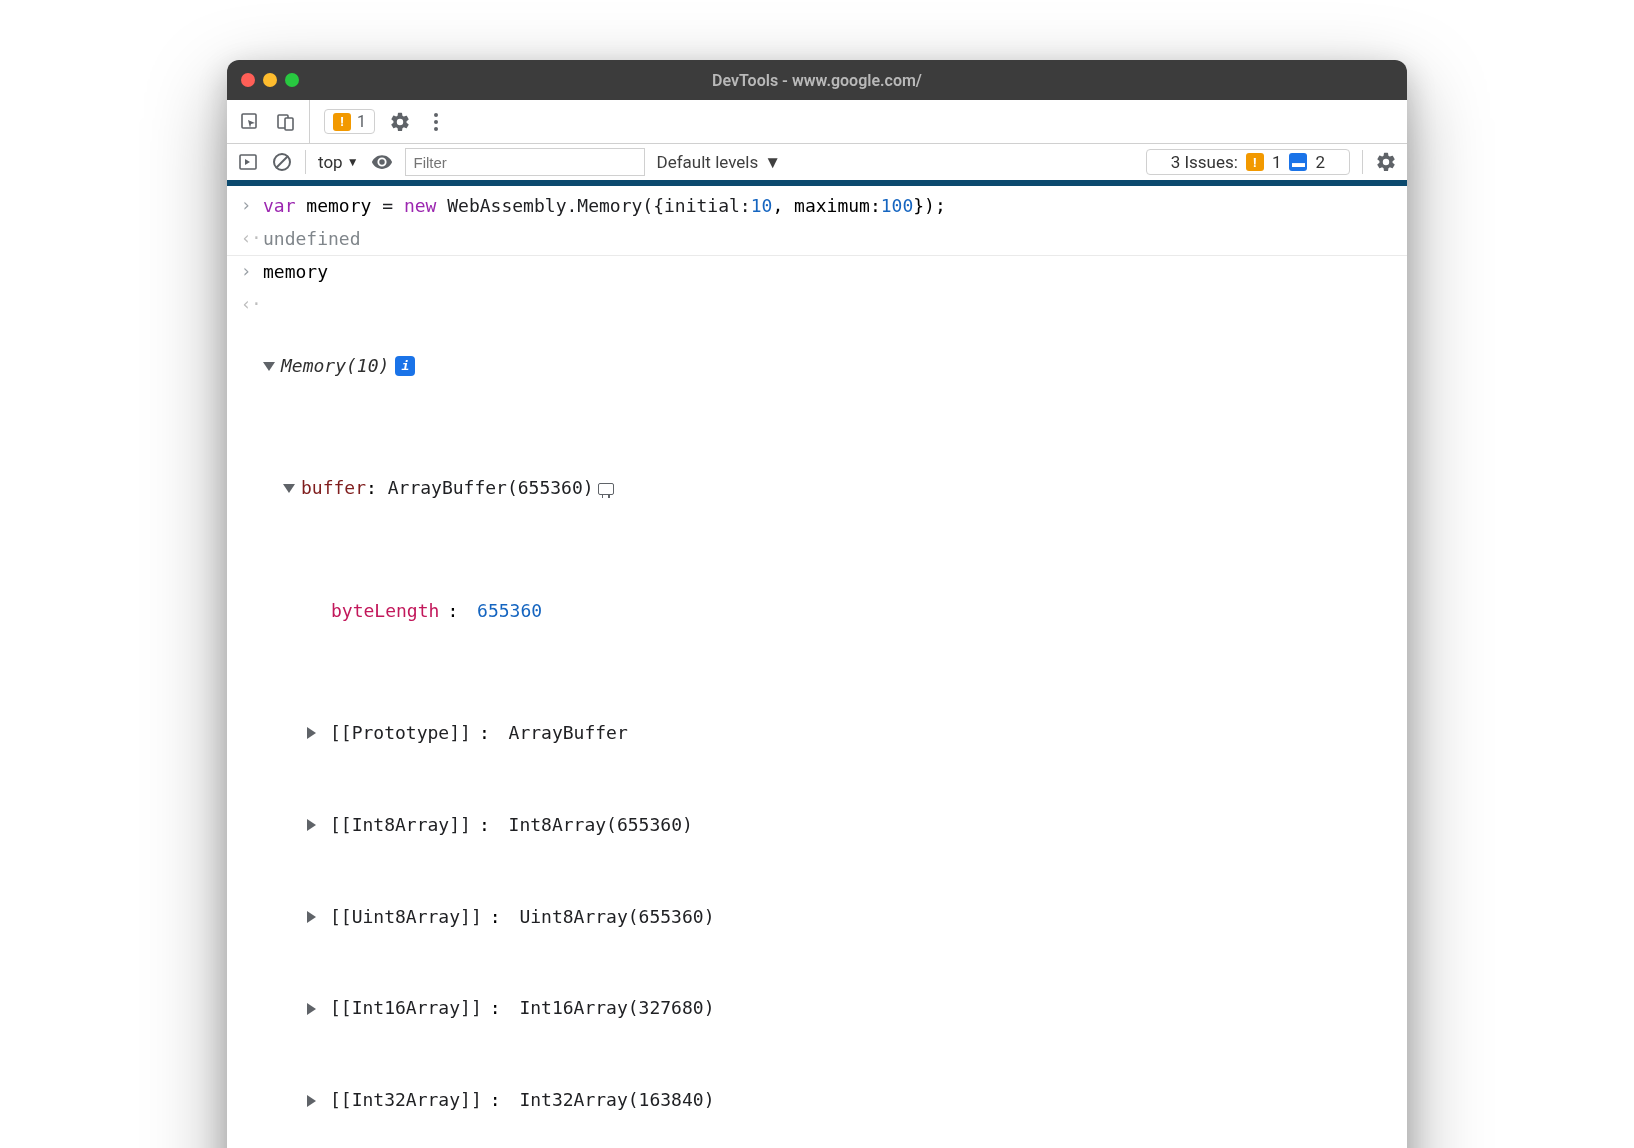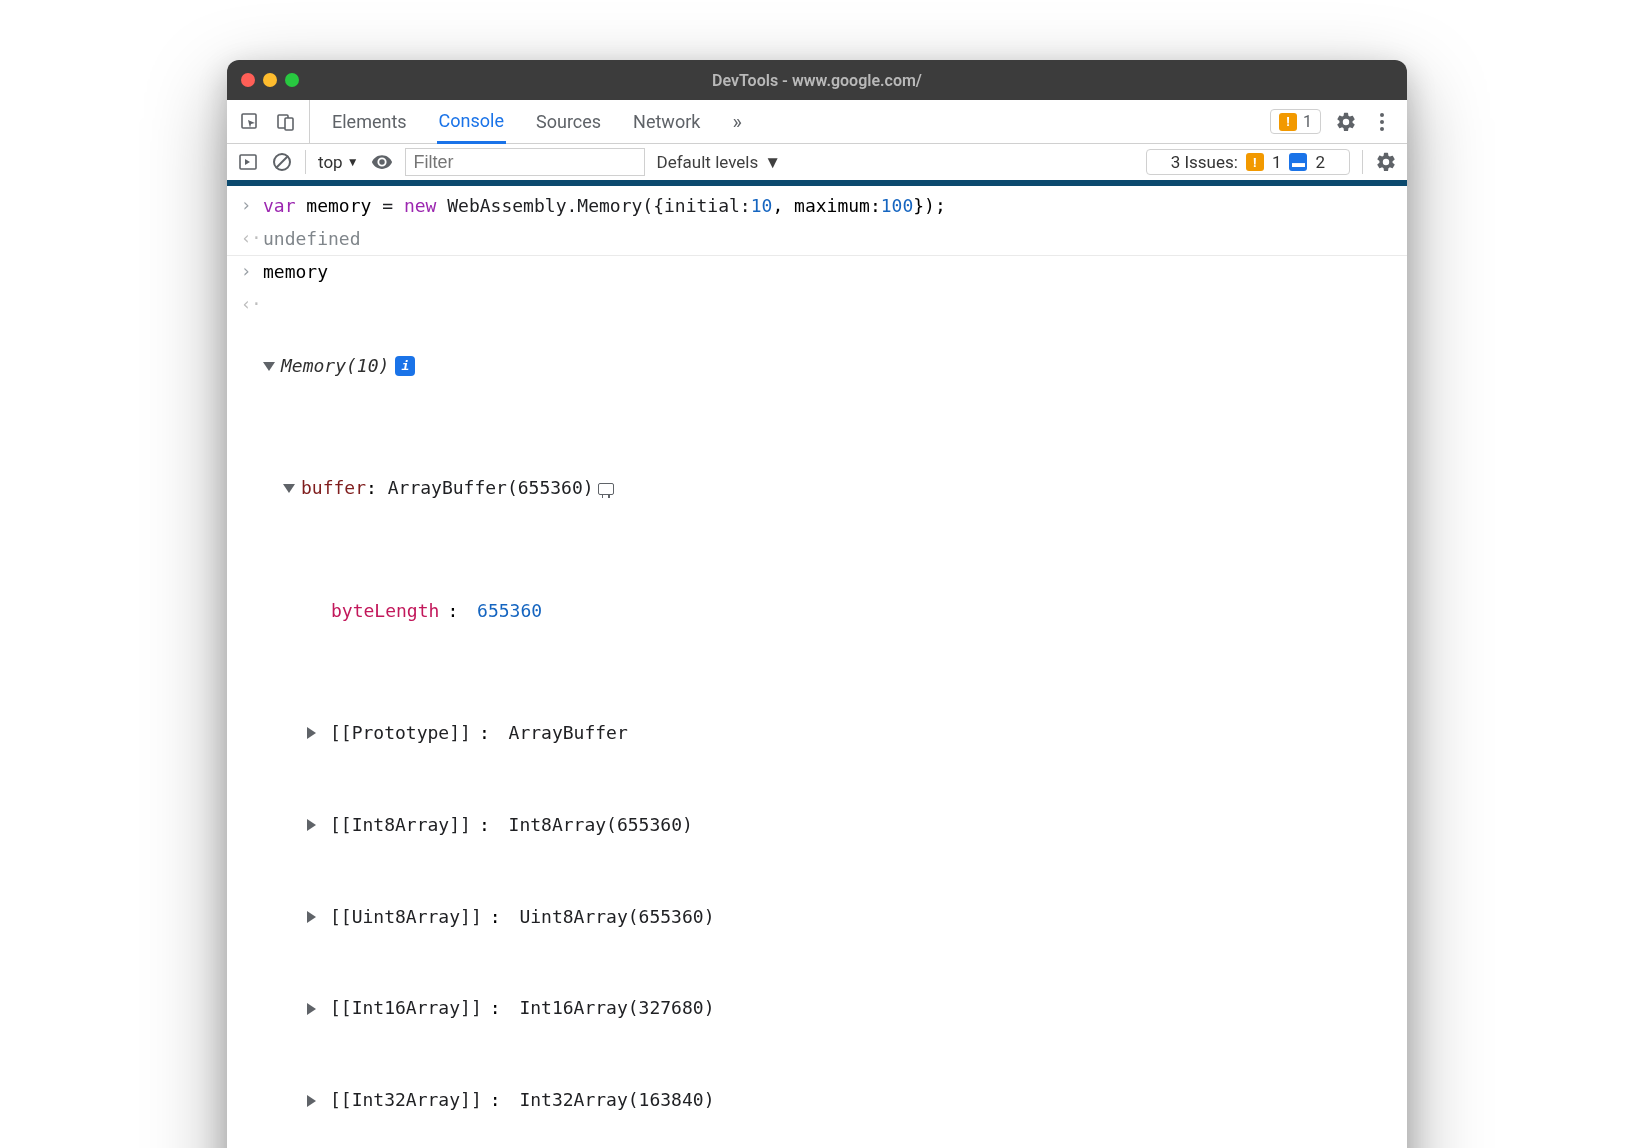--- a/index.html
+++ b/index.html
@@ -86,21 +86,21 @@
     color: #5f6368;
   }
   .vsep { width: 1px; height: 24px; background: #d0d0d0; }
   .context-select { display: flex; align-items: center; gap: 4px; color: #333; }
   .context-select .arrow { font-size: 12px; }
   .filter-input {
     border: 1px solid #d0d0d0;
     height: 28px;
     width: 240px;
     padding: 2px 8px;
-    font-size: 18px;
+    font-size: 15px;
     color: #333;
     background: #fff;
   }
   .levels { display: flex; align-items: center; gap: 6px; color: #404040; }
   .issues-box {
     border: 1px solid #d0d0d0; border-radius: 4px;
     padding: 2px 24px;
     display: flex; align-items: center; gap: 8px;
     color: #333;
   }
@@ -193,27 +193,20 @@
           <path d="M8 8 L15 11 L11 12 L10 16 Z" fill="#5f6368" stroke="none"></path>
         </svg>
       </div>
       <div class="icon-btn">
         <svg width="20" height="20" viewBox="0 0 20 20" fill="none" stroke="#5f6368" stroke-width="1.6">
           <rect x="2" y="3" width="10" height="13" rx="1"></rect>
           <rect x="9" y="6" width="8" height="12" rx="1" fill="#fff"></rect>
         </svg>
       </div>
     </div>
-    <div class="tabs">
-      <div class="tab">Elements</div>
-      <div class="tab active">Console</div>
-      <div class="tab">Sources</div>
-      <div class="tab">Network</div>
-      <div class="tab tab-more">»</div>
-    </div>
     <div class="right">
       <div class="badge-box">
         <span class="sq orange">!</span>
         <span>1</span>
       </div>
       <div class="icon-btn gear">
         <svg width="22" height="22" viewBox="0 0 24 24" fill="#5f6368">
             <path d="M19.14,12.94a7,7,0,0,0,.05-.94,7,7,0,0,0-.05-.94l2.11-1.65a.5.5,0,0,0,.12-.64l-2-3.46a.5.5,0,0,0-.61-.22l-2.49,1a7,7,0,0,0-1.63-.94l-.38-2.65A.5.5,0,0,0,13.77,2H10.23a.5.5,0,0,0-.49.42L9.36,5.07a7,7,0,0,0-1.63.94l-2.49-1a.5.5,0,0,0-.61.22l-2,3.46a.5.5,0,0,0,.12.64L4.86,11a7,7,0,0,0-.05.94,7,7,0,0,0,.05.94L2.75,14.53a.5.5,0,0,0-.12.64l2,3.46a.5.5,0,0,0,.61.22l2.49-1a7,7,0,0,0,1.63.94l.38,2.65a.5.5,0,0,0,.49.42h3.54a.5.5,0,0,0,.49-.42l.38-2.65a7,7,0,0,0,1.63-.94l2.49,1a.5.5,0,0,0,.61-.22l2-3.46a.5.5,0,0,0-.12-.64ZM12,15.5A3.5,3.5,0,1,1,15.5,12,3.5,3.5,0,0,1,12,15.5Z"></path>
           </svg>
       </div>

